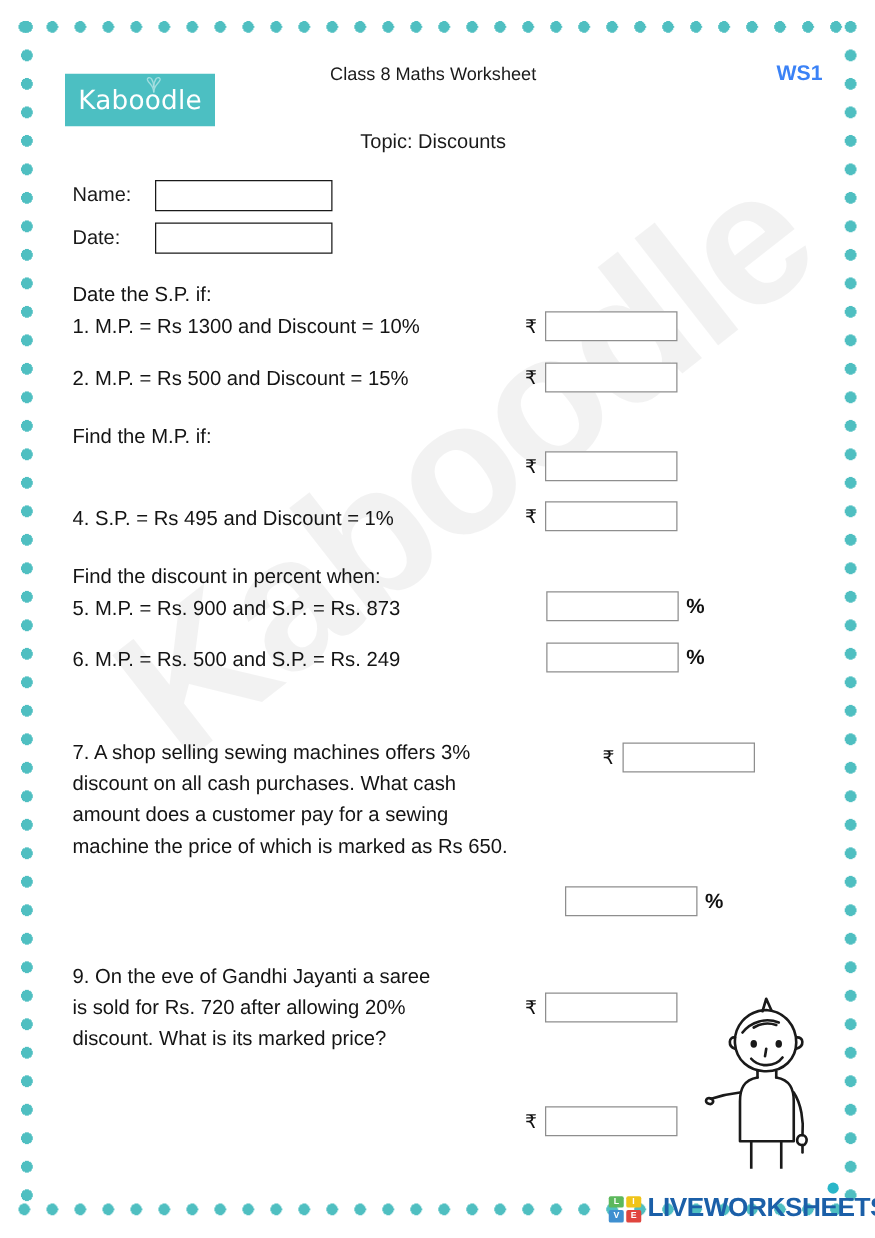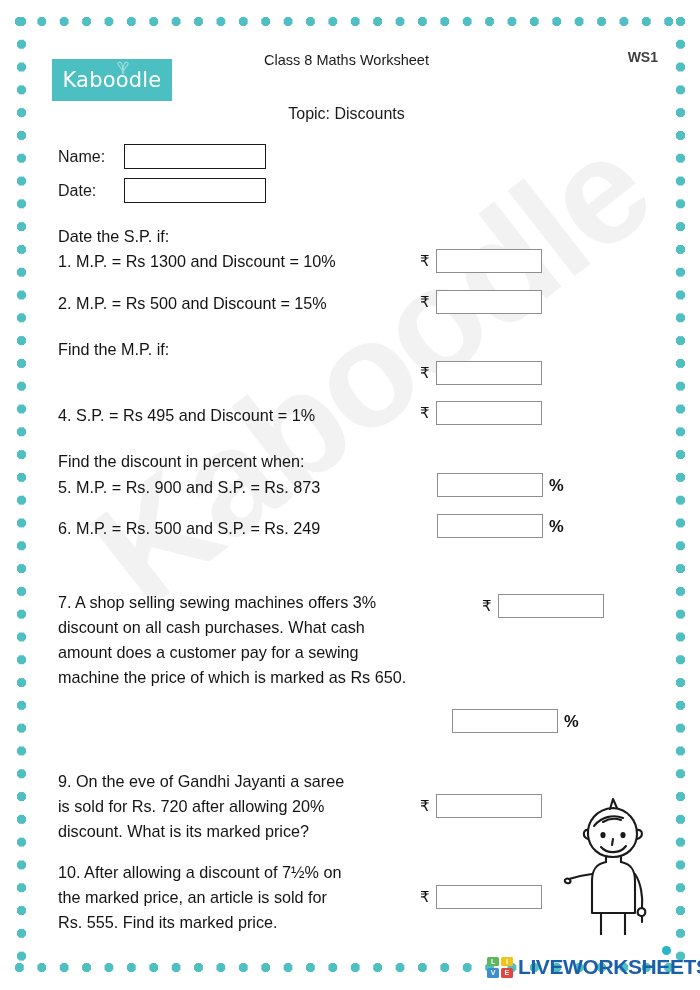--- a/index.html
+++ b/index.html
@@ -95,23 +95,23 @@
     color: #1a1a1a;
   }
   .hdr-sub     { top: 52px;  font-size: 14.5px; font-weight: 400; }
   .hdr-title   { top: 74px;  font-size: 21px;   font-weight: 600; }
   .hdr-topic   { top: 105px; font-size: 16px;   font-weight: 500; }
 
   .ws-label {
     position: absolute;
     right: 42px;
     top: 49px;
-    font-size: 14px;
+    font-size: 17px;
     font-weight: 700;
-    color: #404040;
+    color: #3b82f6;
   }
 
   
   .field-row { position: absolute; display: flex; align-items: center; }
   .field-row .lbl {
     font-size: 16px;
     color: #1a1a1a;
     width: 66px;
   }
   .dark-box {
@@ -295,23 +295,20 @@
   </div>
 
   <div class="qtext" style="left:58px; top:769px;">9. On the eve of Gandhi Jayanti a saree
 is sold for Rs. 720 after allowing 20%
 discount. What is its marked price?</div>
   <div class="ans" style="left:420px; top:794px;">
     <span class="rupee">₹</span>
     <input class="ansbox" style="width: 106px;" type="text" value="">
   </div>
 
-  <div class="qtext" style="left:58px; top:860px;">10. After allowing a discount of 7½% on
-the marked price, an article is sold for
-Rs. 555. Find its marked price.</div>
   <div class="ans" style="left:420px; top:885px;">
     <span class="rupee">₹</span>
     <input class="ansbox" style="width: 106px;" type="text" value="">
   </div>
 
   <svg class="doodle" width="110" height="140" viewBox="0 0 110 140">
     <g fill="none" stroke="#1a1a1a" stroke-width="2.1" stroke-linecap="round" stroke-linejoin="round">
 
       <path d="M47 14 L50 4 L54 13"></path>
 

